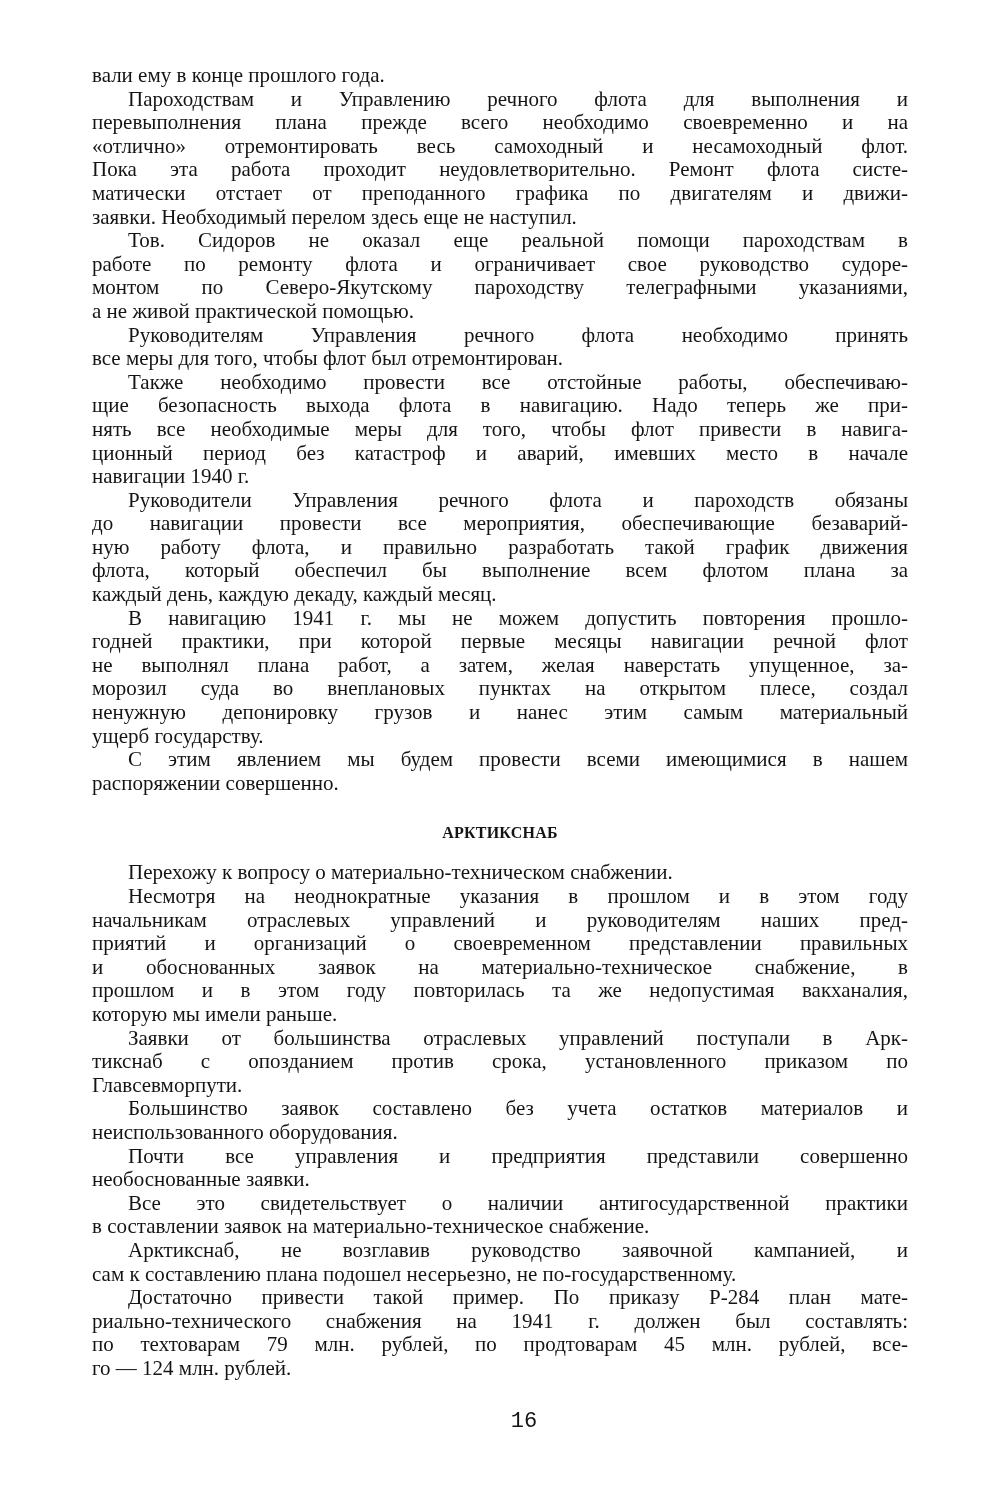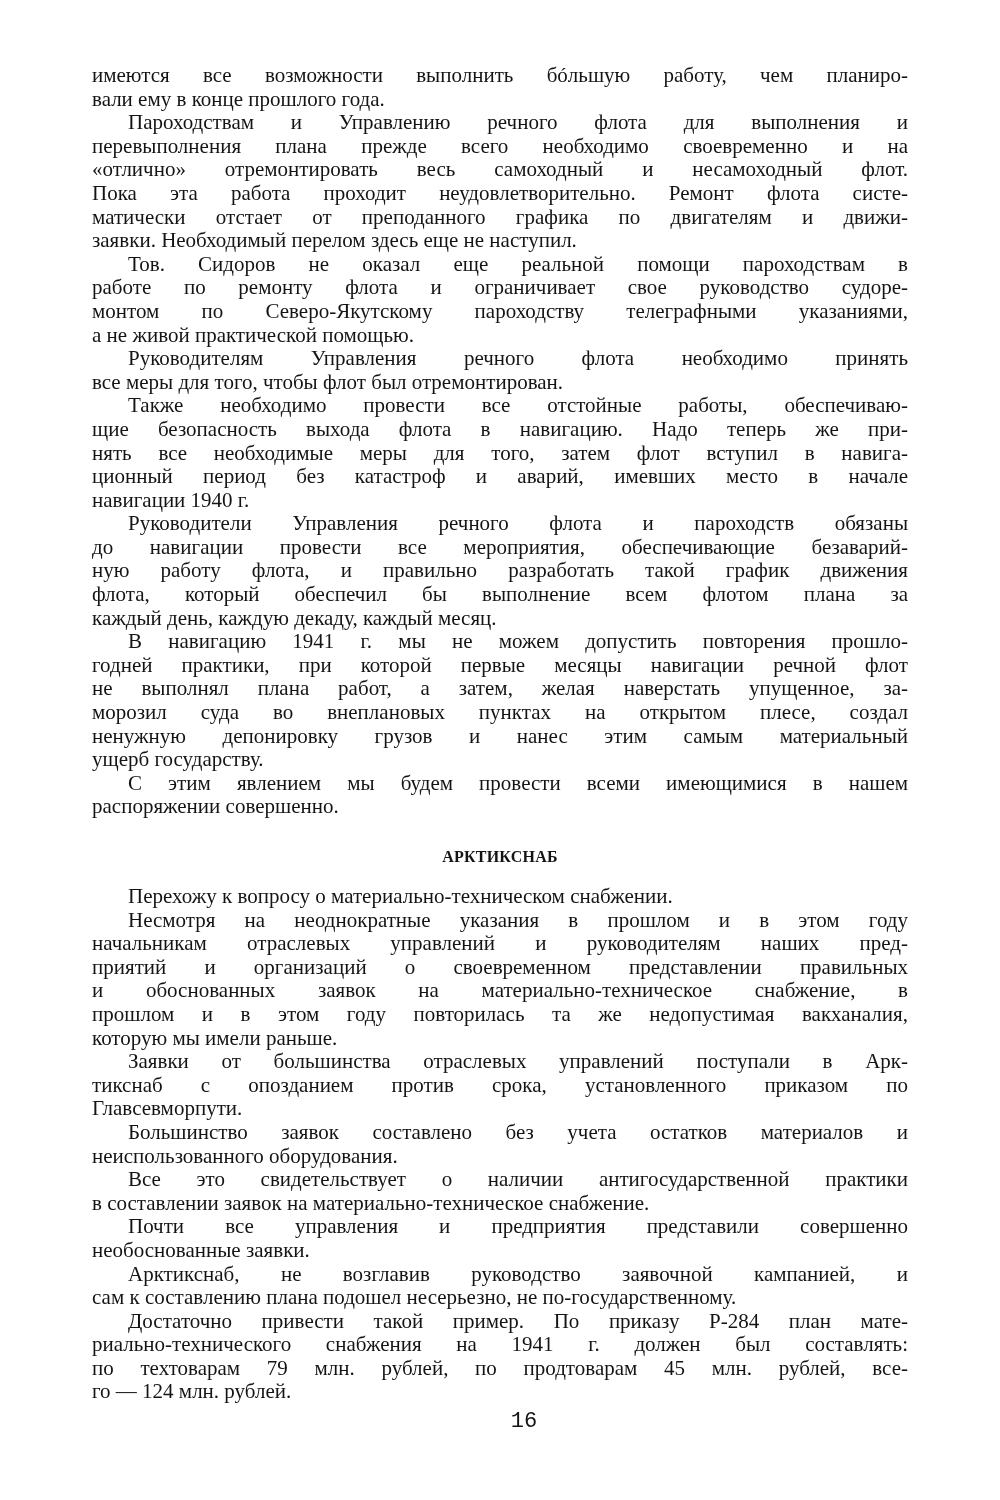--- a/index.html
+++ b/index.html
@@ -20,21 +20,20 @@
     position: absolute; left: 0; width: 1000px; top: 1409px; text-align: center;
     font-family: Liberation Mono, monospace; font-size: 22px; color: #141414; padding-left: 24px;
   }
 </style>
 </head>
 <body>
 
 <div class="page">
   <div id="sec1">
       <div>
-        <span class="line">имеются все возможности выполнить бóльшую работу, чем планиро-</span>
         <span class="line last">вали ему в конце прошлого года.</span>
       </div>
       <div>
         <span class="line indent">Пароходствам и Управлению речного флота для выполнения и</span>
         <span class="line">перевыполнения плана прежде всего необходимо своевременно и на</span>
         <span class="line">«отлично» отремонтировать весь самоходный и несамоходный флот.</span>
         <span class="line">Пока эта работа проходит неудовлетворительно. Ремонт флота систе-</span>
         <span class="line">матически отстает от преподанного графика по двигателям и движи-</span>
         <span class="line last">заявки. Необходимый перелом здесь еще не наступил.</span>
       </div>
@@ -44,21 +43,21 @@
         <span class="line">монтом по Северо-Якутскому пароходству телеграфными указаниями,</span>
         <span class="line last">а не живой практической помощью.</span>
       </div>
       <div>
         <span class="line indent">Руководителям Управления речного флота необходимо принять</span>
         <span class="line last">все меры для того, чтобы флот был отремонтирован.</span>
       </div>
       <div>
         <span class="line indent">Также необходимо провести все отстойные работы, обеспечиваю-</span>
         <span class="line">щие безопасность выхода флота в навигацию. Надо теперь же при-</span>
-        <span class="line">нять все необходимые меры для того, затем флот вступил в навига-</span>
+        <span class="line">нять все необходимые меры для того, чтобы флот привести в навига-</span>
         <span class="line">ционный период без катастроф и аварий, имевших место в начале</span>
         <span class="line last">навигации 1940 г.</span>
       </div>
       <div>
         <span class="line indent">Руководители Управления речного флота и пароходств обязаны</span>
         <span class="line">до навигации провести все мероприятия, обеспечивающие безаварий-</span>
         <span class="line">ную работу флота, и правильно разработать такой график движения</span>
         <span class="line">флота, который обеспечил бы выполнение всем флотом плана за</span>
         <span class="line last">каждый день, каждую декаду, каждый месяц.</span>
       </div>
@@ -91,26 +90,26 @@
       <div>
         <span class="line indent">Заявки от большинства отраслевых управлений поступали в Арк-</span>
         <span class="line">тикснаб с опозданием против срока, установленного приказом по</span>
         <span class="line last">Главсевморпути.</span>
       </div>
       <div>
         <span class="line indent">Большинство заявок составлено без учета остатков материалов и</span>
         <span class="line last">неиспользованного оборудования.</span>
       </div>
       <div>
+        <span class="line indent">Почти все управления и предприятия представили совершенно</span>
+        <span class="line last">необоснованные заявки.</span>
+      </div>
+      <div>
         <span class="line indent">Все это свидетельствует о наличии антигосударственной практики</span>
         <span class="line last">в составлении заявок на материально-техническое снабжение.</span>
-      </div>
-      <div>
-        <span class="line indent">Почти все управления и предприятия представили совершенно</span>
-        <span class="line last">необоснованные заявки.</span>
       </div>
       <div>
         <span class="line indent">Арктикснаб, не возглавив руководство заявочной кампанией, и</span>
         <span class="line last">сам к составлению плана подошел несерьезно, не по-государственному.</span>
       </div>
       <div>
         <span class="line indent">Достаточно привести такой пример. По приказу Р-284 план мате-</span>
         <span class="line">риально-технического снабжения на 1941 г. должен был составлять:</span>
         <span class="line">по техтоварам 79 млн. рублей, по продтоварам 45 млн. рублей, все-</span>
         <span class="line last">го — 124 млн. рублей.</span>

